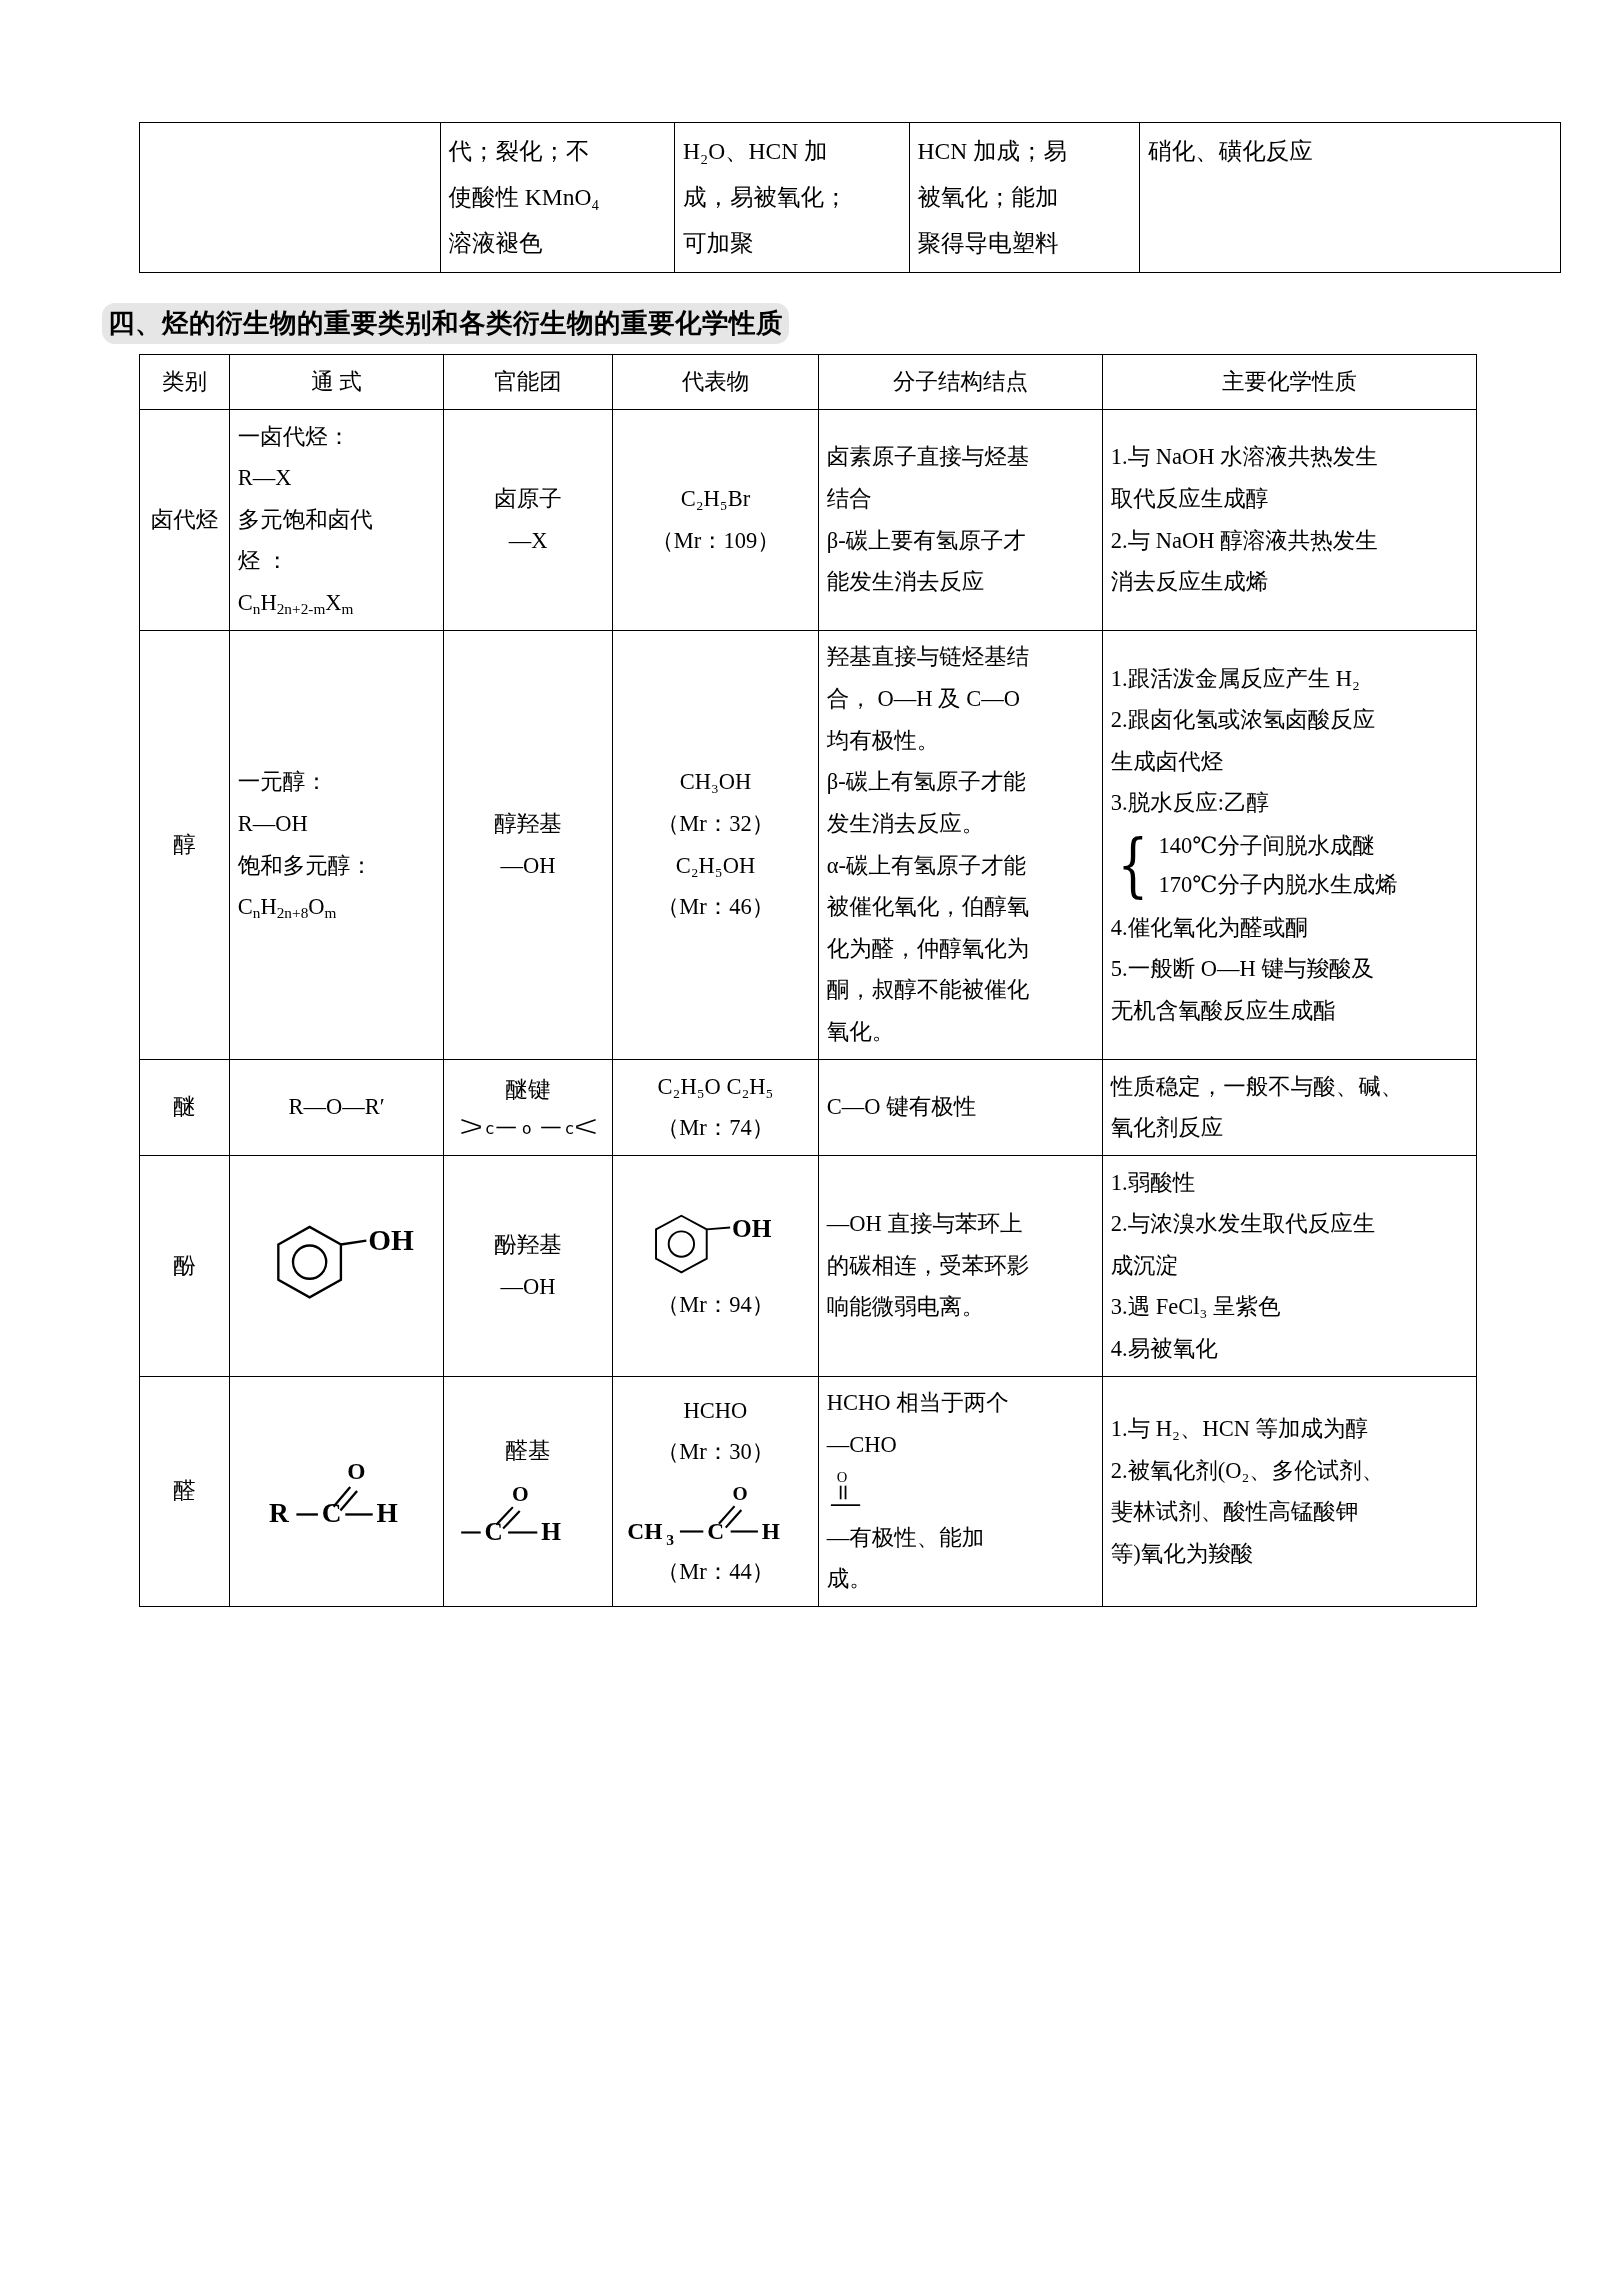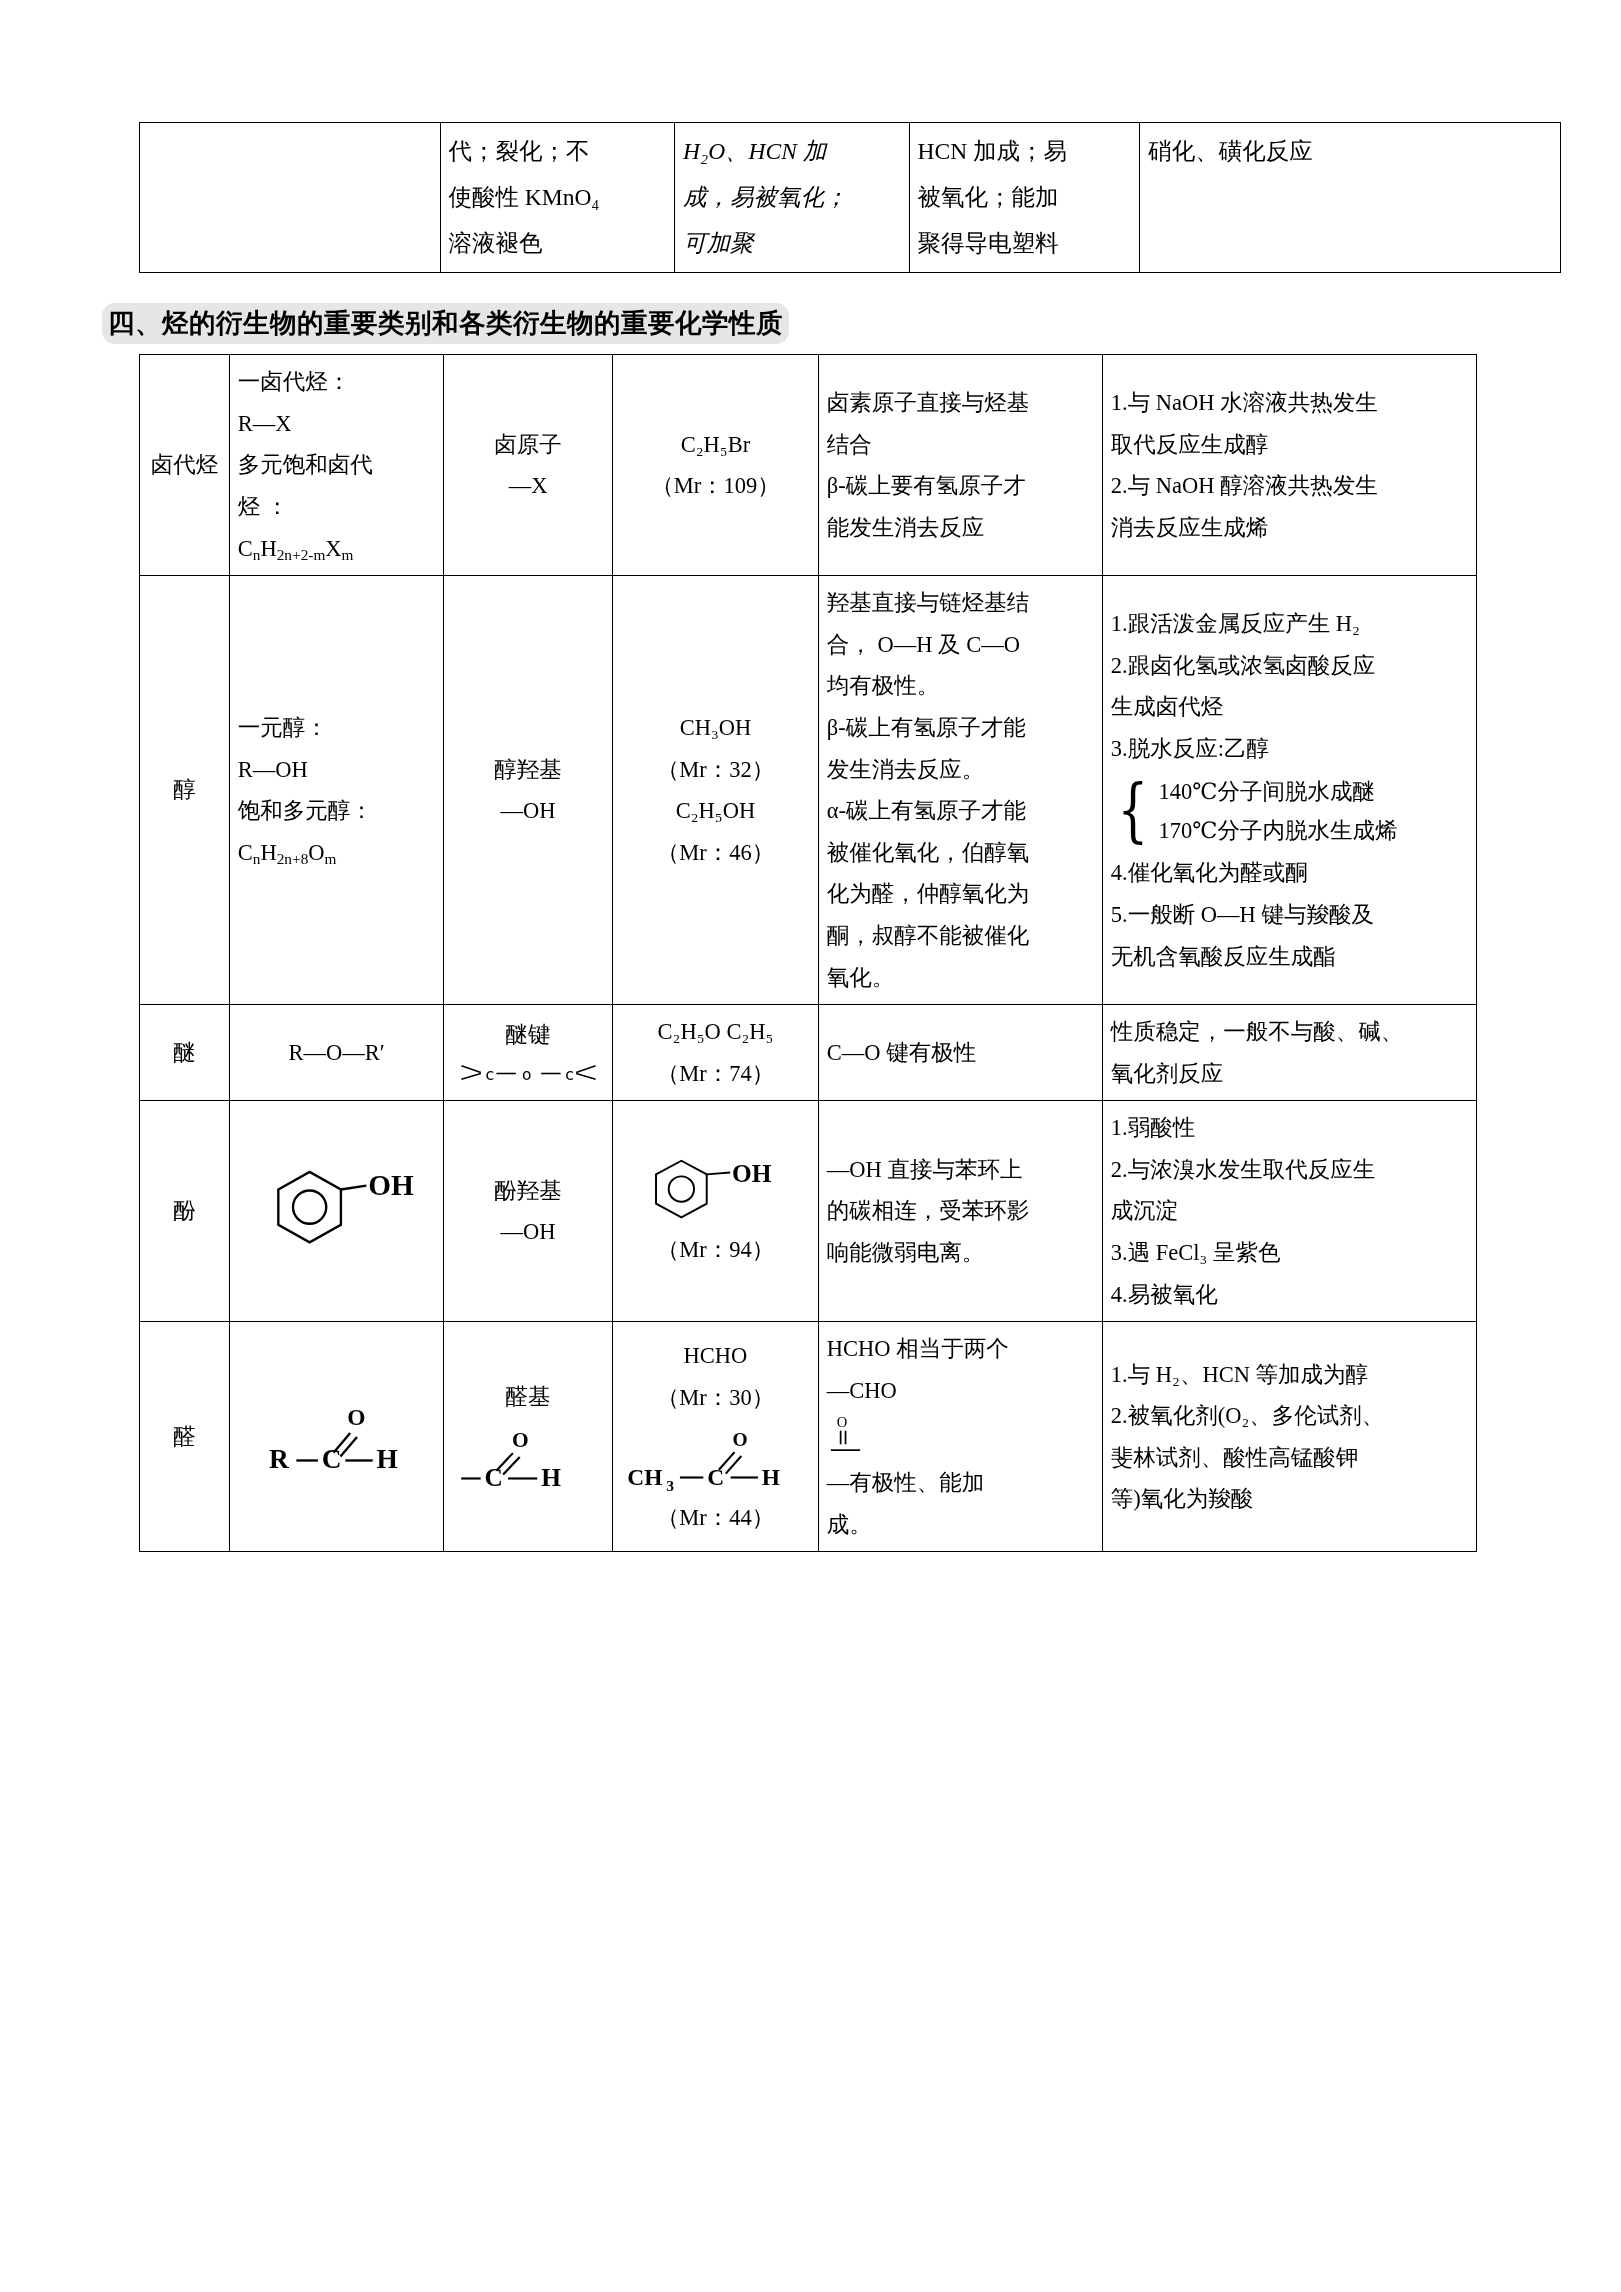--- a/index.html
+++ b/index.html
@@ -61,21 +61,21 @@
     padding:2px 5.9px 3.9px 5.9px;
     font-family:"Liberation Sans","DejaVu Sans",sans-serif;
     border-radius:13px;
   }
   .sec-wrap{margin-top:15.7px;}
 
   
   .tbl-top td{height:39px;font-size:23.5px;line-height:1.95;}
   .tt-a{width:284px;}
   .tt-b{width:218px;}
-  .tt-c{width:218px;font-style:italic;}
+  .tt-c{width:218px;}
   .tt-d{width:214px;}
   .tt-e{width:404px;margin-top:17px;}
 
   
   sub{font-size:.68em;vertical-align:-0.28em;}
 
   .line{display:block;}
 
   
   .struct-svg{display:block;margin:0 auto;}
@@ -141,20 +141,28 @@
     <colgroup>
       <col class="c-type">
         <col class="c-formula">
         <col class="c-group">
       <col class="c-rep">
         <col class="c-struct">
         <col class="c-props">
     </colgroup>
 
     <tbody>
+        <tr>
+      <td class="center">类别</td>
+      <td class="center">通  式</td>
+      <td class="center">官能团</td>
+      <td class="center">代表物</td>
+      <td class="center">分子结构结点</td>
+      <td class="center">主要化学性质</td>
+    </tr>
 
     <tr>
       <td class="center">卤代烃</td>
       <td class="left">
         <span class="line">一卤代烃：</span>
         <span class="line">R—X</span>
         <span class="line">多元饱和卤代</span>
         <span class="line">烃        ：</span>
         <span class="line nowrap">C<sub>n</sub>H<sub>2n+2-m</sub>X<sub>m</sub></span>
       </td>

